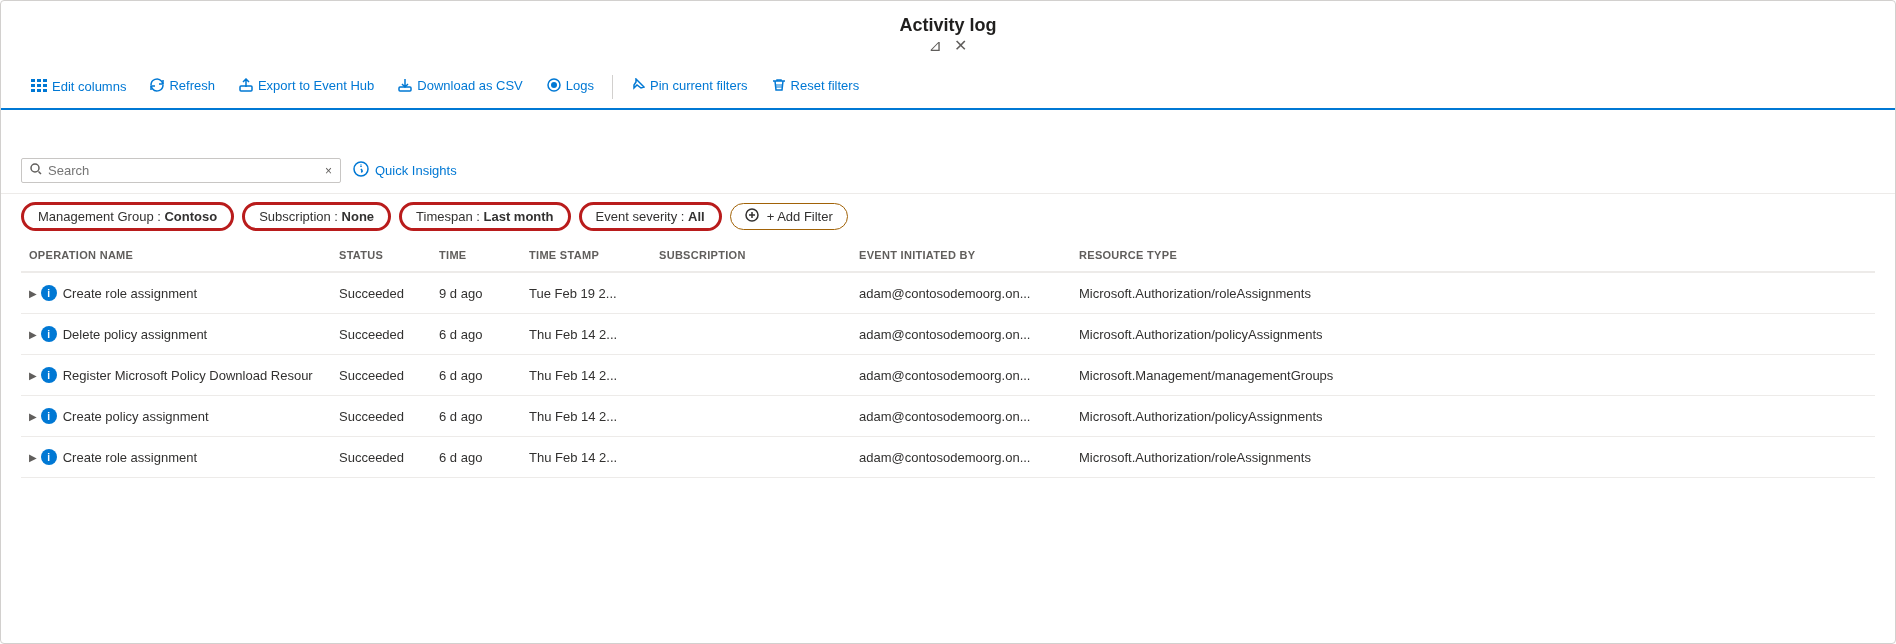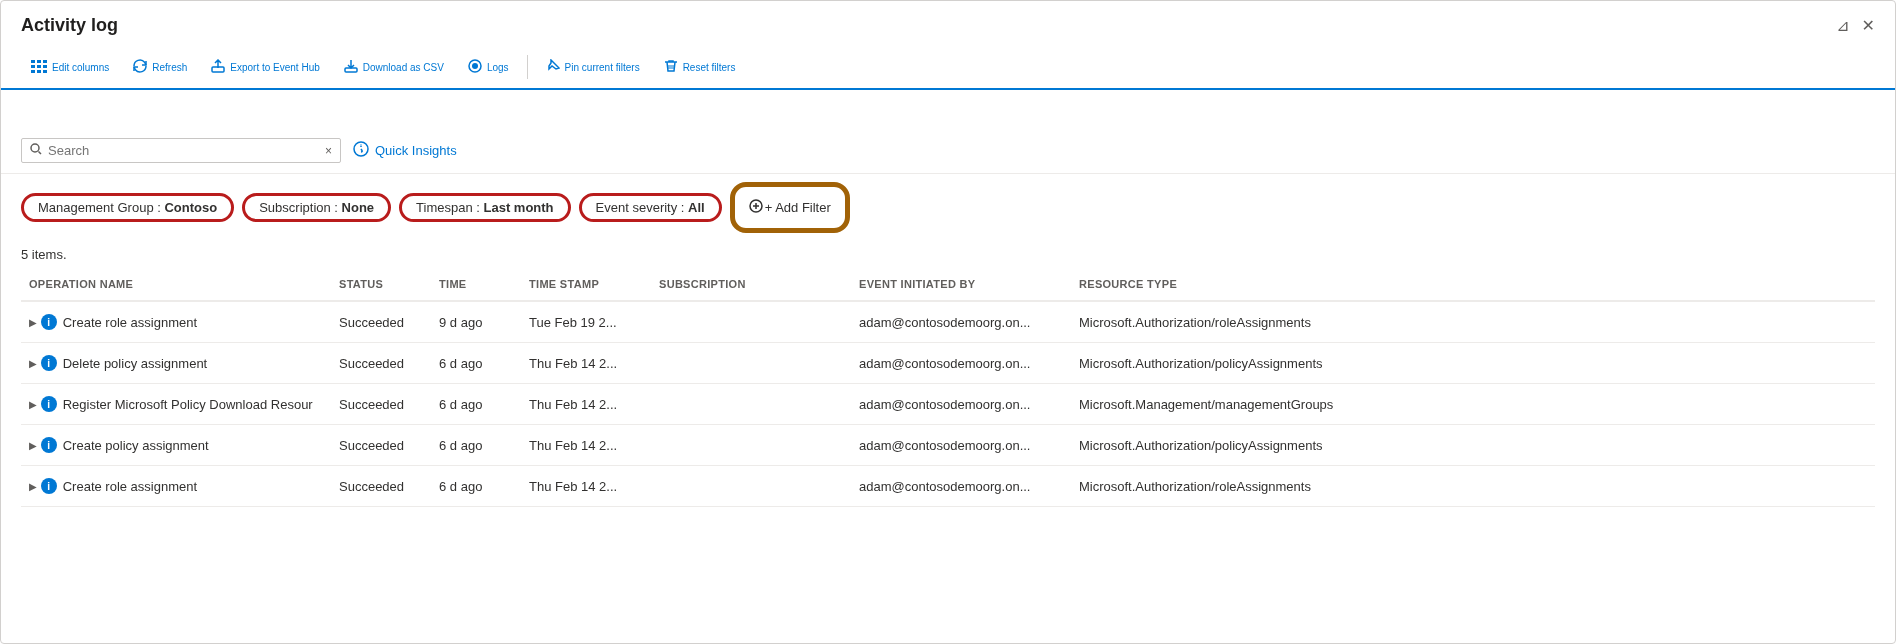--- a/index.html
+++ b/index.html
@@ -1,35 +1,35 @@
 <!DOCTYPE html>
 <html><head>
   <meta charset="utf-8">
   <style>
     * { box-sizing: border-box; margin: 0; padding: 0; }
     body { font-family: 'Segoe UI', Arial, sans-serif; font-size: 13px; background: #fff; color: #323130; }
     .window { border: 1px solid #d2d0ce; border-radius: 4px; background: #fff; width: 1896px; min-height: 644px; position: relative; }
-    .title-bar { display: flex; align-items: center; justify-content: space-between; padding: 14px 20px 10px 20px; border-bottom: none; }
+    .title-bar { display: flex; align-items: center; justify-content: space-between; padding: 14px 20px 10px 20px; border-bottom: none; flex-direction: column; }
     .title-bar-left { font-size: 18px; font-weight: 600; color: #201f1e; }
     .title-bar-right { display: flex; gap: 12px; }
     .title-icon { cursor: pointer; color: #605e5c; font-size: 16px; }
     .toolbar { display: flex; align-items: center; gap: 4px; padding: 8px 20px; border-bottom: 2px solid #0078d4; flex-wrap: wrap; }
-    .toolbar-btn { display: flex; align-items: center; gap: 5px; padding: 5px 10px; background: none; border: none; cursor: pointer; color: #0078d4; font-size: 10px; border-radius: 2px; white-space: nowrap; }
+    .toolbar-btn { display: flex; align-items: flex-start; gap: 5px; padding: 5px 10px; background: none; border: none; cursor: pointer; color: #0078d4; font-size: 13px; border-radius: 2px; white-space: nowrap; }
     .toolbar-separator { width: 1px; height: 24px; background: #d2d0ce; margin: 0 4px; }
     .search-filter-bar { padding: 10px 20px; display: flex; align-items: center; gap: 12px; border-bottom: 1px solid #edebe9; margin-top: 38px; }
     .search-box { display: flex; align-items: center; border: 1px solid #c8c6c4; border-radius: 2px; padding: 4px 8px; width: 320px; background: #fff; }
     .search-box input { border: none; outline: none; font-size: 13px; flex: 1; color: #323130; background: transparent; }
     .search-box-icon { color: #605e5c; margin-right: 6px; font-size: 12px; }
     .search-clear { color: #605e5c; cursor: pointer; font-size: 12px; margin-left: 4px; }
     .quick-insights-btn { display: flex; align-items: center; gap: 6px; color: #0078d4; font-size: 13px; cursor: pointer; background: none; border: none; }
     .filters-bar { padding: 8px 20px; display: flex; align-items: center; gap: 8px; flex-wrap: wrap; }
     .filter-chip { border: 3px solid #b91c1c; border-radius: 16px; padding: 4px 14px; font-size: 13px; cursor: pointer; background: #fff; color: #323130; white-space: nowrap; }
     .filter-chip .filter-key { font-weight: 400; }
     .filter-chip .filter-val { font-weight: 700; }
-    .add-filter-btn { border: 5px solid #a16207; border-radius: 16px; padding: 12px 14px; font-size: 13px; cursor: pointer; background: #fff; color: #323130; display: flex; align-items: center; gap: 2px; }
+    .add-filter-btn { border: 1px solid #a16207; border-radius: 16px; padding: 4px 14px; font-size: 13px; cursor: pointer; background: #fff; color: #323130; display: flex; align-items: center; gap: 8px; }
     .items-count { padding: 6px 20px; font-size: 13px; color: #323130; }
     .table-container { padding: 0 20px; }
     table { width: 100%; border-collapse: collapse; }
     thead tr { border-bottom: 2px solid #edebe9; }
     th { padding: 10px 8px; text-align: left; font-size: 11px; font-weight: 700; color: #605e5c; text-transform: uppercase; letter-spacing: 0.3px; white-space: nowrap; }
     tbody tr { border-bottom: 1px solid #edebe9; }
     td { padding: 12px 8px; font-size: 13px; color: #323130; vertical-align: middle; }
     .row-expander { cursor: pointer; color: #605e5c; margin-right: 4px; font-size: 10px; }
     .info-icon { display: inline-flex; align-items: center; justify-content: center; width: 16px; height: 16px; background: #0078d4; border-radius: 50%; color: #fff; font-size: 10px; font-weight: 700; margin-right: 6px; flex-shrink: 0; }
     .op-cell { display: flex; align-items: center; }
@@ -178,21 +178,20 @@
       <span>
         <svg width="14" height="14" viewBox="0 0 14 14" fill="none" stroke="#323130" stroke-width="1.5">
             <circle cx="7" cy="7" r="6"></circle>
             <path d="M7 4v6M4 7h6"></path>
           </svg>
       </span>
       <span>+ Add Filter</span>
     </button>
   </div>
 
-  <div class="items-count">5 items.</div>
 
   <div class="table-container">
     <table>
       <thead>
         <tr>
           <th class="col-operation">OPERATION NAME</th>
           <th class="col-status">STATUS</th>
           <th class="col-time">TIME</th>
           <th class="col-timestamp">TIME STAMP</th>
           <th class="col-subscription">SUBSCRIPTION</th>

